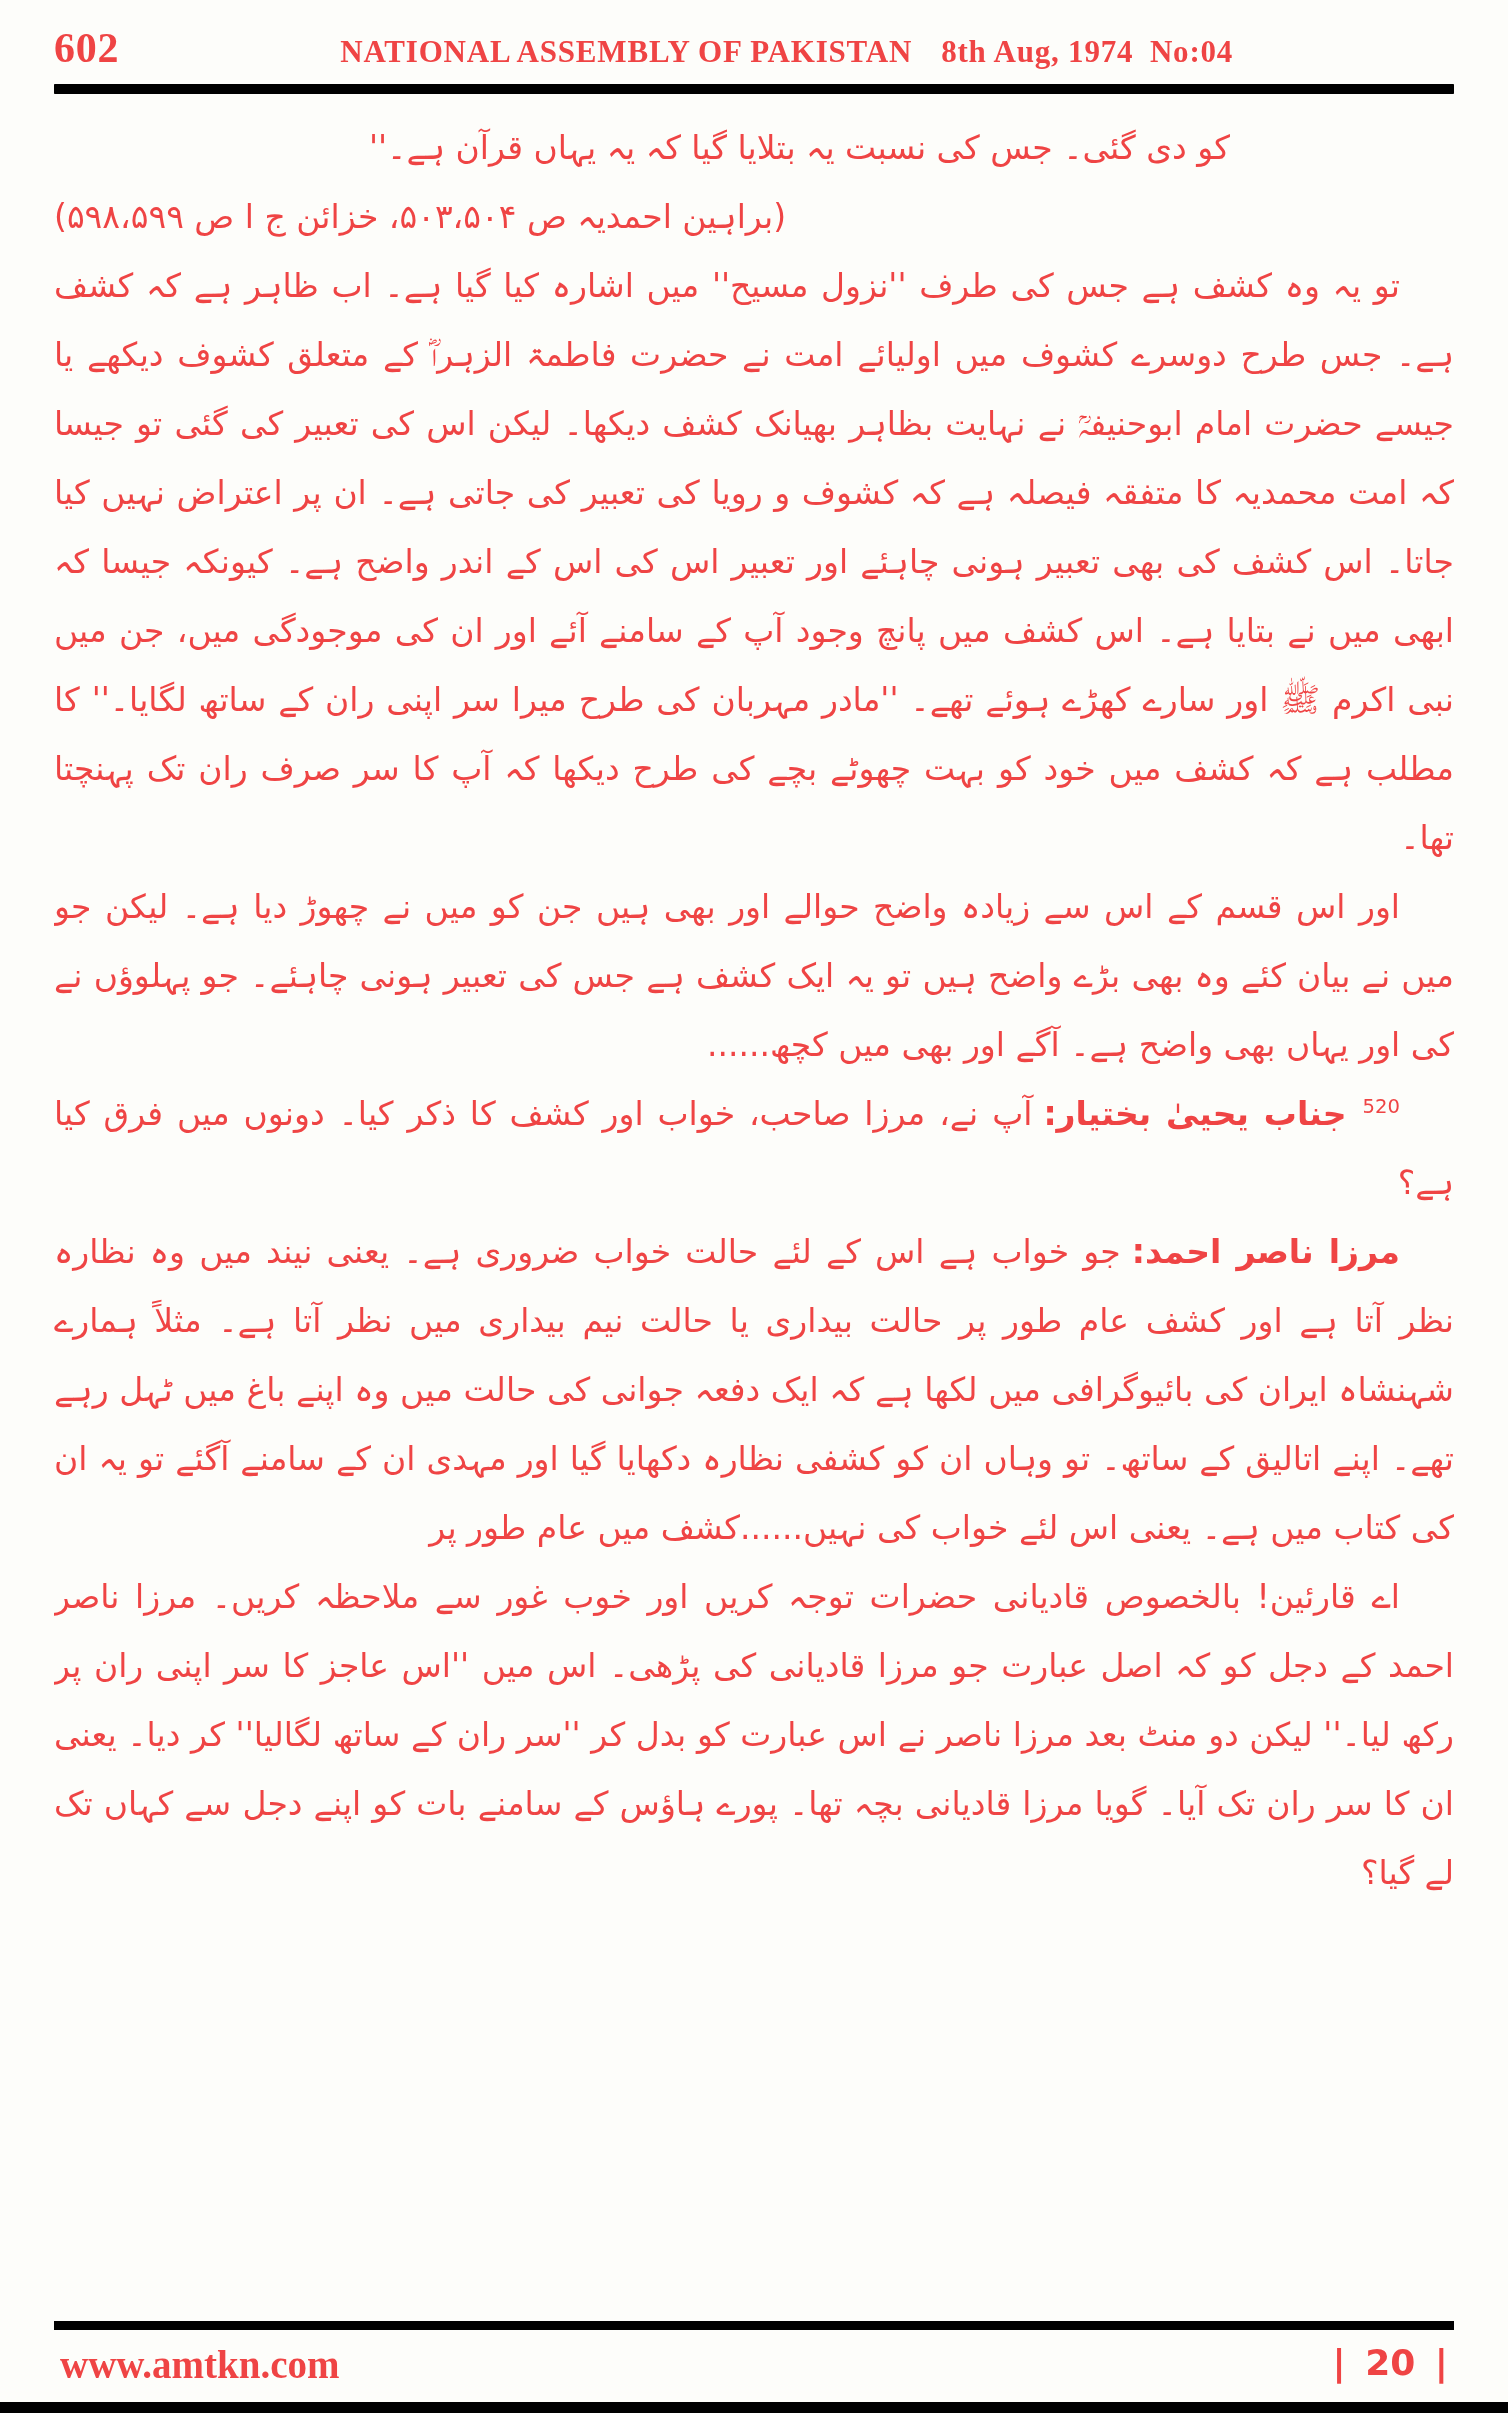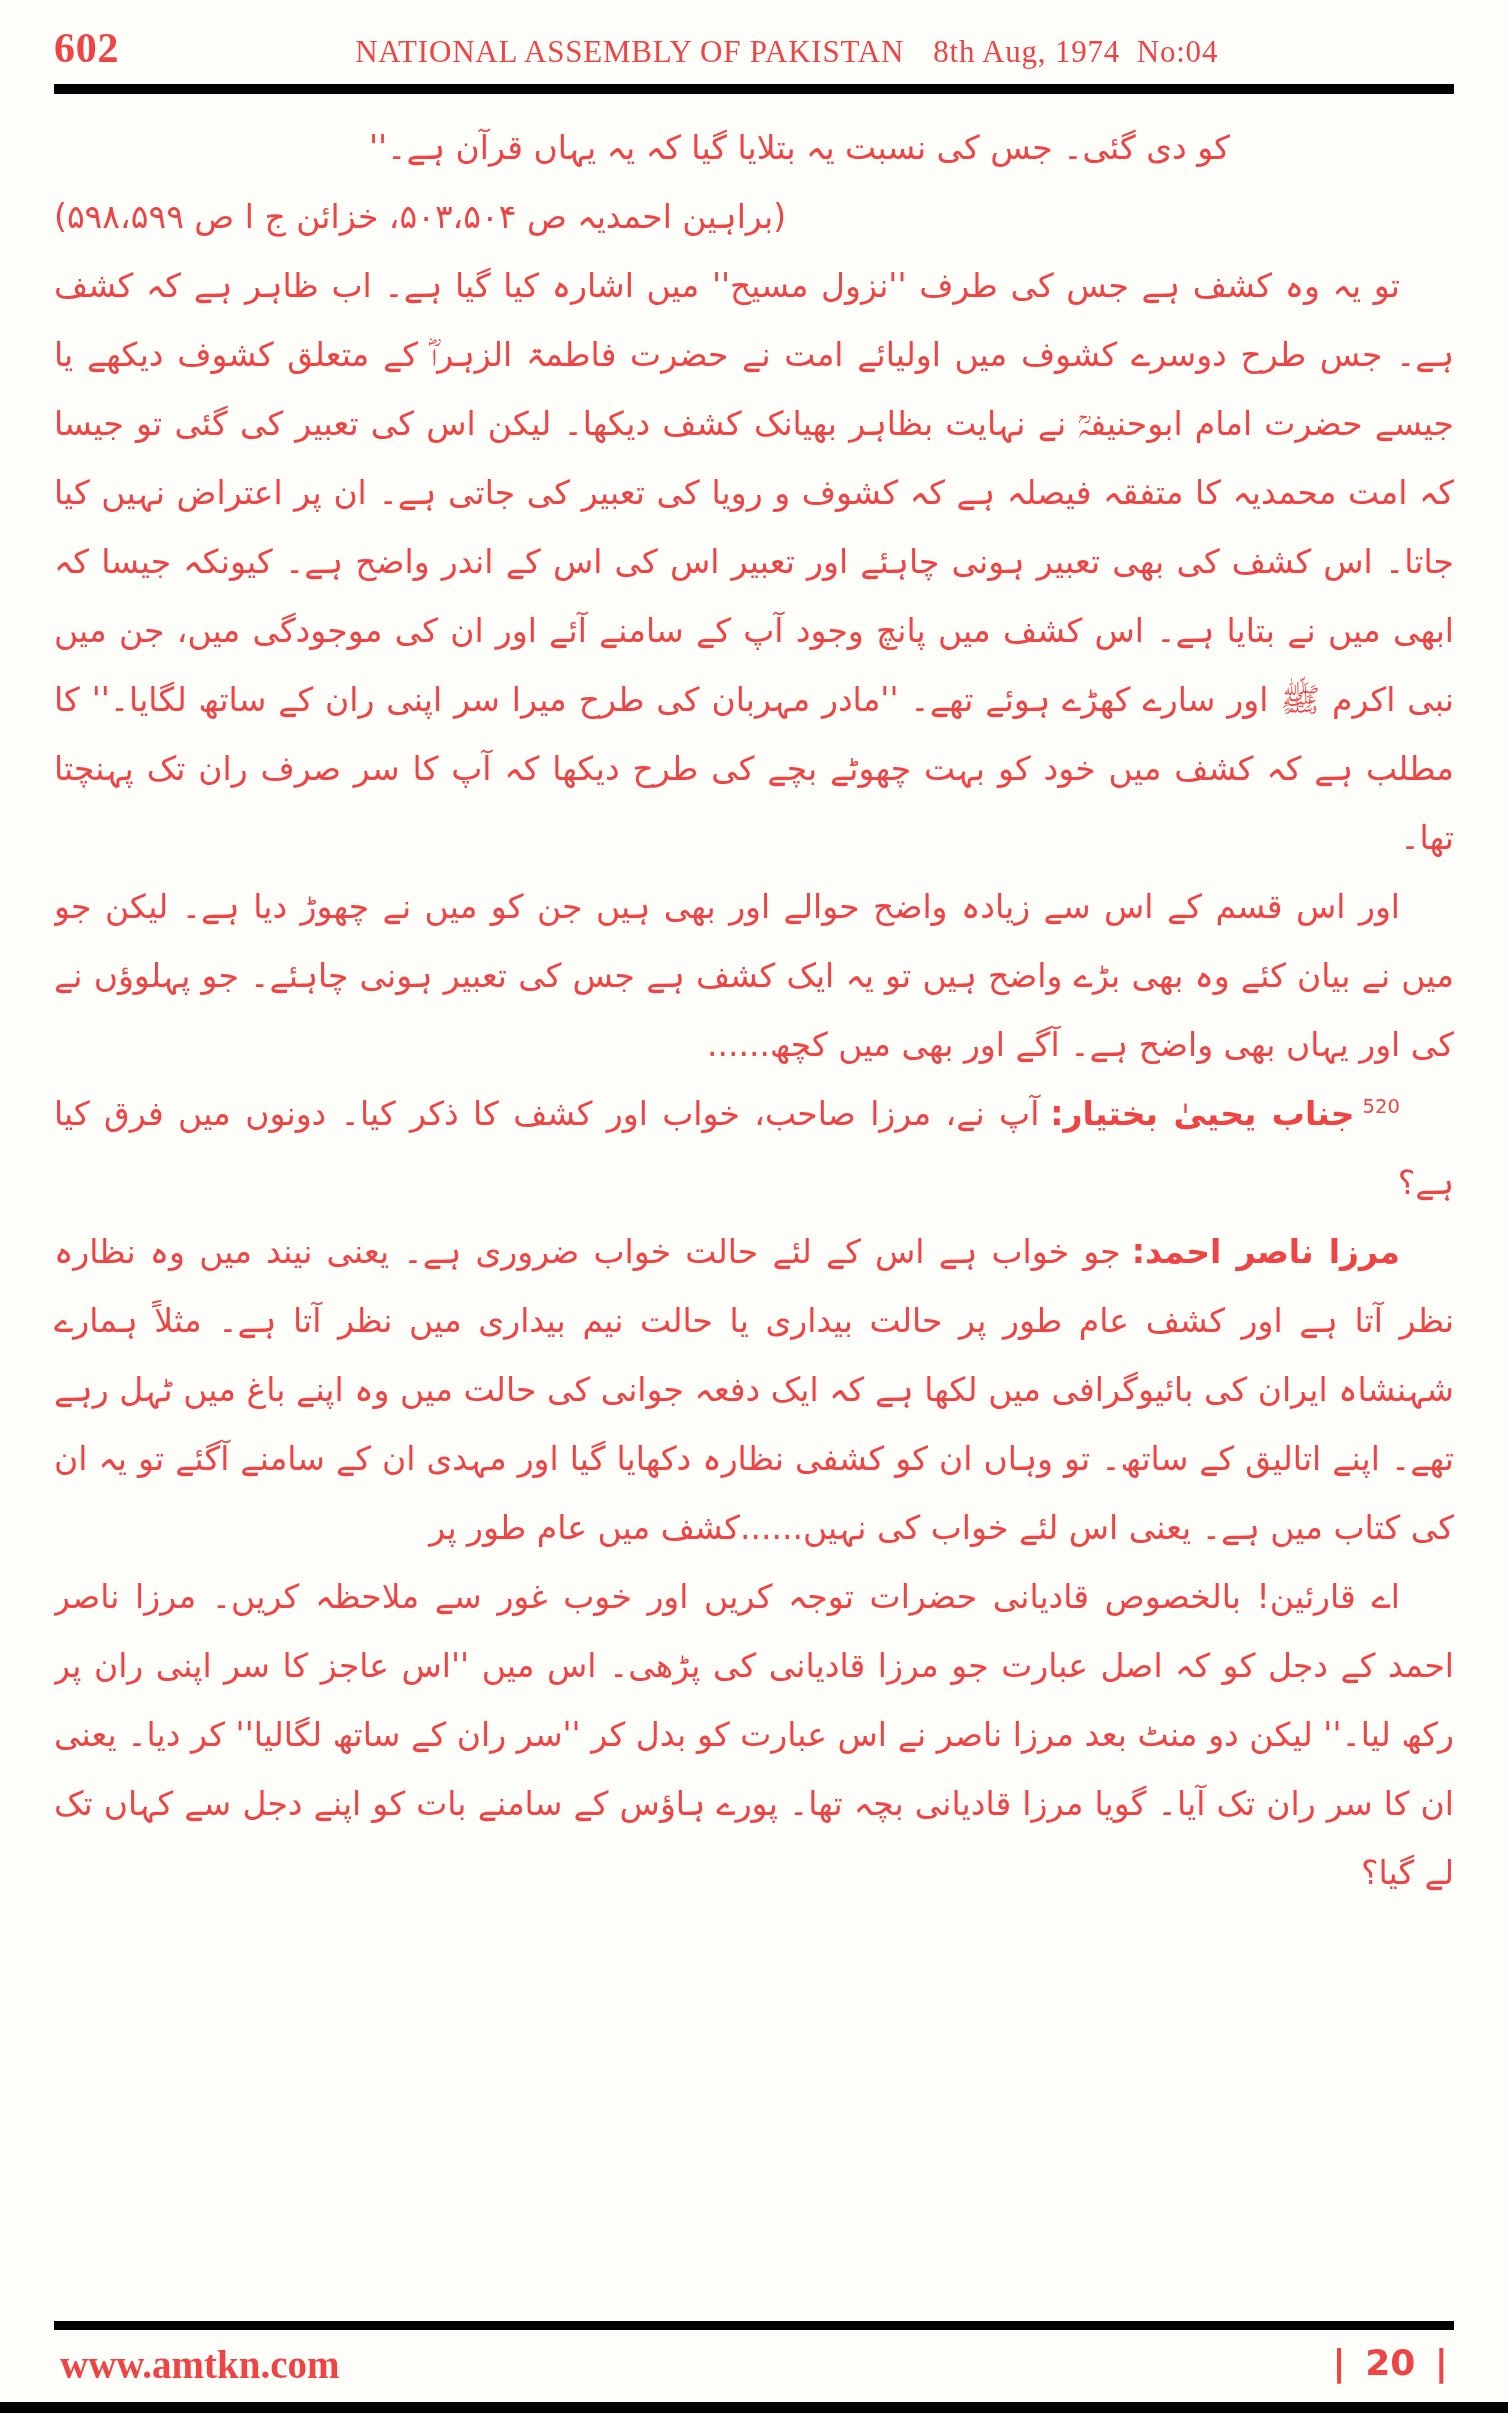--- a/index.html
+++ b/index.html
@@ -28,21 +28,21 @@
     margin-top: 4.5px;
   }
   .page-number {
     font-size: 42px;
     font-weight: bold;
     letter-spacing: 0.8px;
   }
   .header-center {
     flex: 1;
     text-align: center;
-    font-weight: normal;
+    font-weight: bold;
     font-size: 31px;
     letter-spacing: 0.8px;
     white-space: nowrap;
   }
   .header-center .sep { display: inline-block; width: 29px; }
   .rule-thick {
     height: 9.8px;
     background: #000;
     margin-top: 12px;
     border-radius: 0.8px;
@@ -75,21 +75,21 @@
   }
   .speaker {
     font-weight: bold;
     margin-left: 11px;
   }
   .q-number {
     vertical-align: super;
     font-size: 19.6px;
     line-height: 0;
     font-family: "DejaVu Sans", sans-serif;
-    margin-left: 8px;
+    margin-left: 16px;
   }
   
   .footer {
     margin-top: auto;
   }
   .footer-rule-top {
     height: 8.3px;
     background: #000;
   }
   .footer-row {

